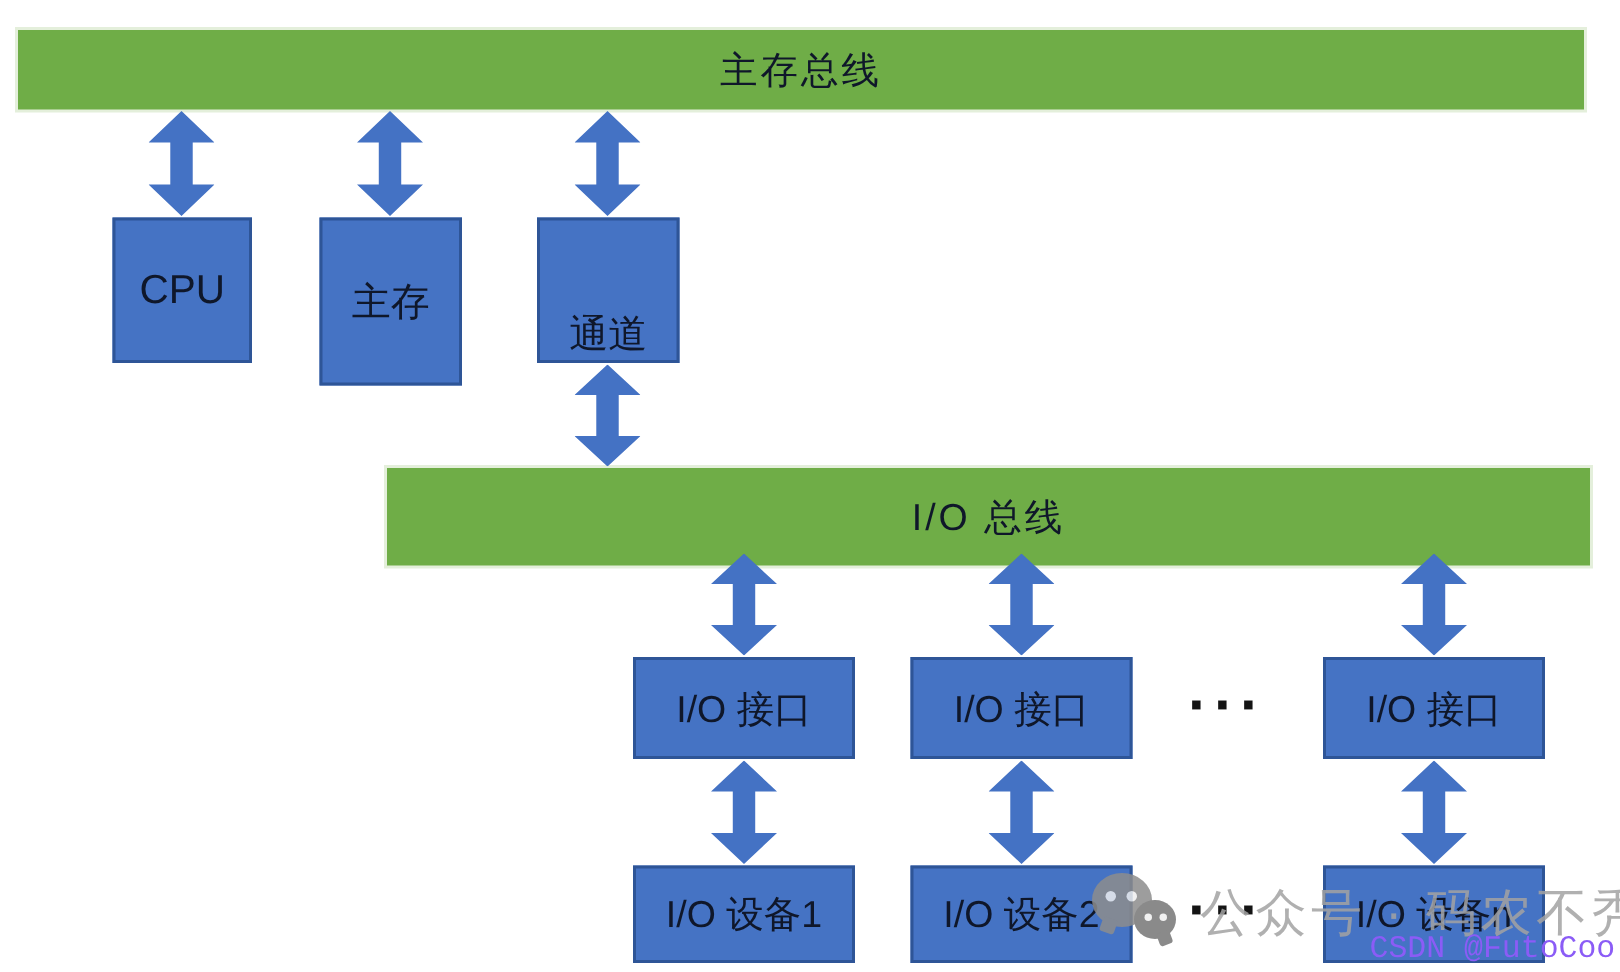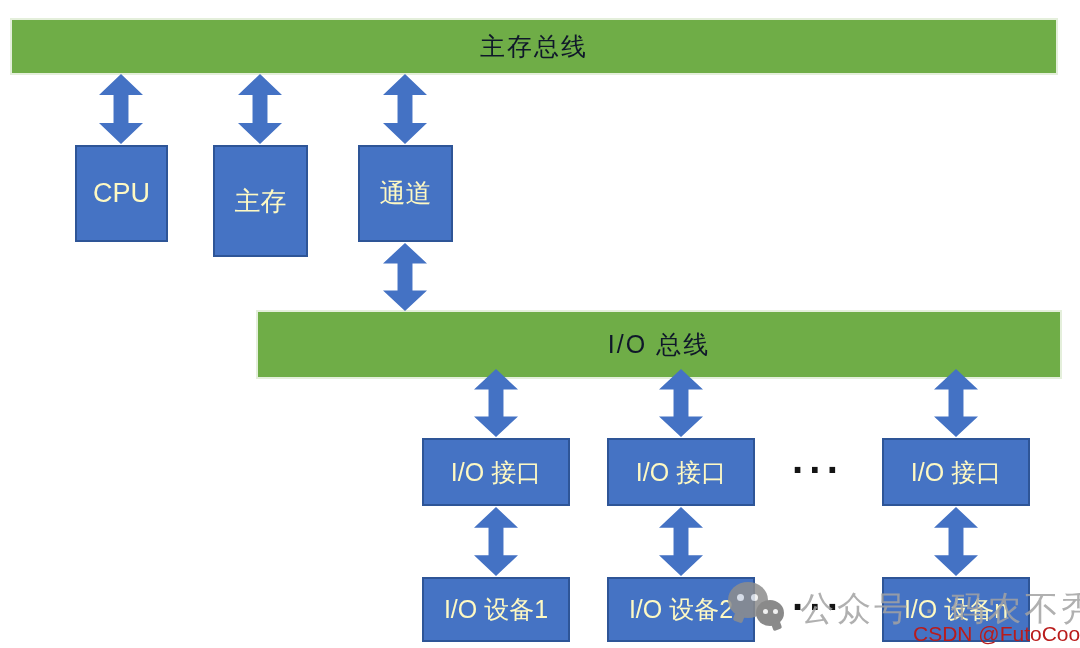--- a/index.html
+++ b/index.html
@@ -18,25 +18,25 @@
     position:absolute;background:var(--green);
     color:#0f172a;display:flex;align-items:center;justify-content:center;
     font-size:25px;letter-spacing:2px;
     box-shadow:0 0 0 2px #e4efdb;
   }
   .bus-main{left:12px;top:20px;width:1044px;height:53px;}
   .bus-io{left:258px;top:312px;width:802px;height:65px;}
   .node{
     position:absolute;background:var(--box-blue);
     border:2px solid var(--box-border);box-sizing:border-box;
-    color:#fef9c3;display:flex;align-items:center;justify-content:center;
+    color:#0f172a;display:flex;align-items:center;justify-content:center;
   }
   .n-cpu{left:75px;top:145px;width:93px;height:97px;font-size:27px;}
   .n-mem{left:213px;top:145px;width:95px;height:112px;font-size:26px;}
-  .n-chan{left:358px;top:145px;width:95px;height:97px;font-size:26px;}
+  .n-chan{left:358px;top:145px;width:95px;height:97px;font-size:26px;align-items:flex-end;}
   .n-if,.n-dev{font-size:25px;}
   .n-if{top:438px;width:148px;height:68px;}
   .n-dev{top:577px;width:148px;height:65px;}
   .col1{left:422px;} .col2{left:607px;} .col3{left:882px;}
   .arrow{
     position:absolute;width:44px;background:var(--arrow-blue);
     clip-path:polygon(50% 0%,100% 30%,67% 30%,67% 70%,100% 70%,50% 100%,0% 70%,33% 70%,33% 30%,0% 30%);
   }
   .dots{
     position:absolute;width:70px;text-align:center;
@@ -58,21 +58,21 @@
   .bub-small{left:30px;top:20px;width:28px;height:26px;background:#767676;}
   .bub-small::before,.bub-small::after{
     content:"";position:absolute;top:9px;width:5px;height:5px;border-radius:50%;background:#efefef;
   }
   .bub-small::before{left:7px;} .bub-small::after{left:17px;}
   .bub-small .tail{position:absolute;left:16px;top:21px;width:9px;height:9px;background:#767676;transform:rotate(-20deg);border-radius:2px;}
   .wm-text{
     color:#a3a3a3;font-size:34px;white-space:nowrap;margin-left:12px;letter-spacing:3px;
   }
   .csdn{
-    position:absolute;left:913px;top:622px;color:#b91c1c;font-size:21px;white-space:nowrap;z-index:5;
+    position:absolute;left:913px;top:622px;color:#8b5cf6;font-size:21px;white-space:nowrap;z-index:5;font-family:Liberation Mono, monospace;
   }
 </style>
 </head>
 <body>
 
 <div class="bus bus-main">
   <span>主存总线</span>
 </div>
 <div class="bus bus-io">
   <span>I/O 总线</span>

